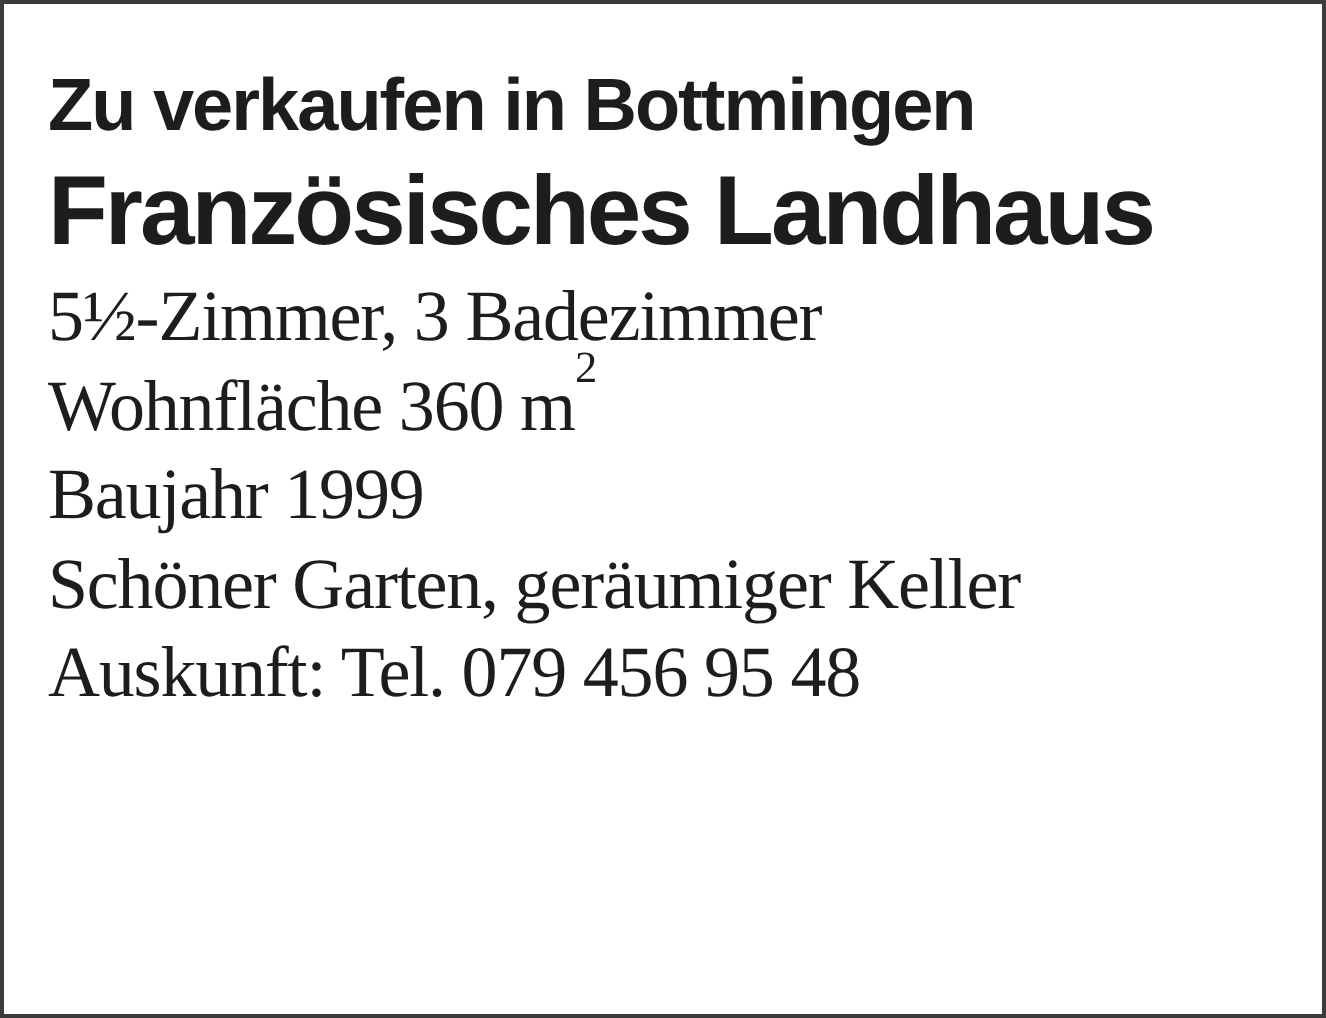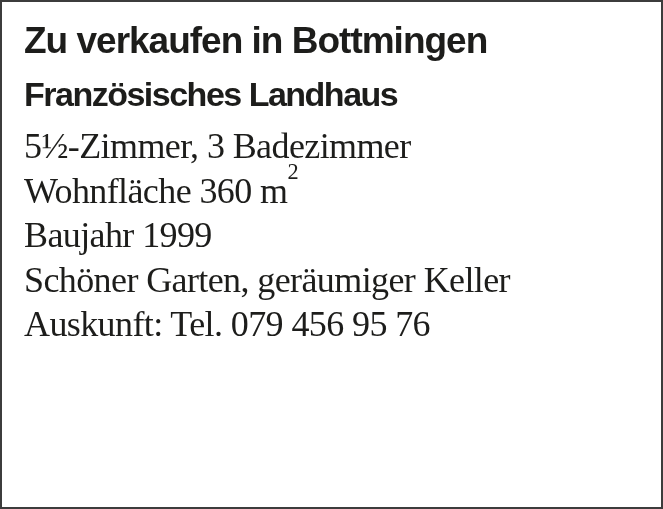--- a/index.html
+++ b/index.html
@@ -18,23 +18,24 @@
     font-family: "Liberation Sans", "DejaVu Sans", sans-serif;
     color: #1d1d1b;
     -webkit-font-smoothing: antialiased;
   }
   .kicker {
     font-size: 37px;
     font-weight: 700;
     line-height: 46px;
     letter-spacing: -1px;
     white-space: nowrap;
+    margin-top: 12px;
   }
   .title {
-    font-size: 34px;
+    font-size: 49px;
     font-weight: 700;
     line-height: 60px;
     letter-spacing: -1.5px;
     white-space: nowrap;
   }
   .detail-line {
     font-size: 36px;
     font-weight: 400;
     line-height: 44.5px;
     letter-spacing: -0.6px;
@@ -62,15 +63,15 @@
 
   <div class="detail-line"><span>Wohnfläche 360 m</span><sup>2</sup></div>
 
 
   <div class="detail-line"><span>Baujahr 1999</span><sup></sup></div>
 
 
   <div class="detail-line"><span>Schöner Garten, geräumiger Keller</span><sup></sup></div>
 
 
-  <div class="detail-line"><span>Auskunft: Tel. 079 456 95 76</span><sup></sup></div>
+  <div class="detail-line"><span>Auskunft: Tel. 079 456 95 48</span><sup></sup></div>
 
 </div>
 
 </body></html>

